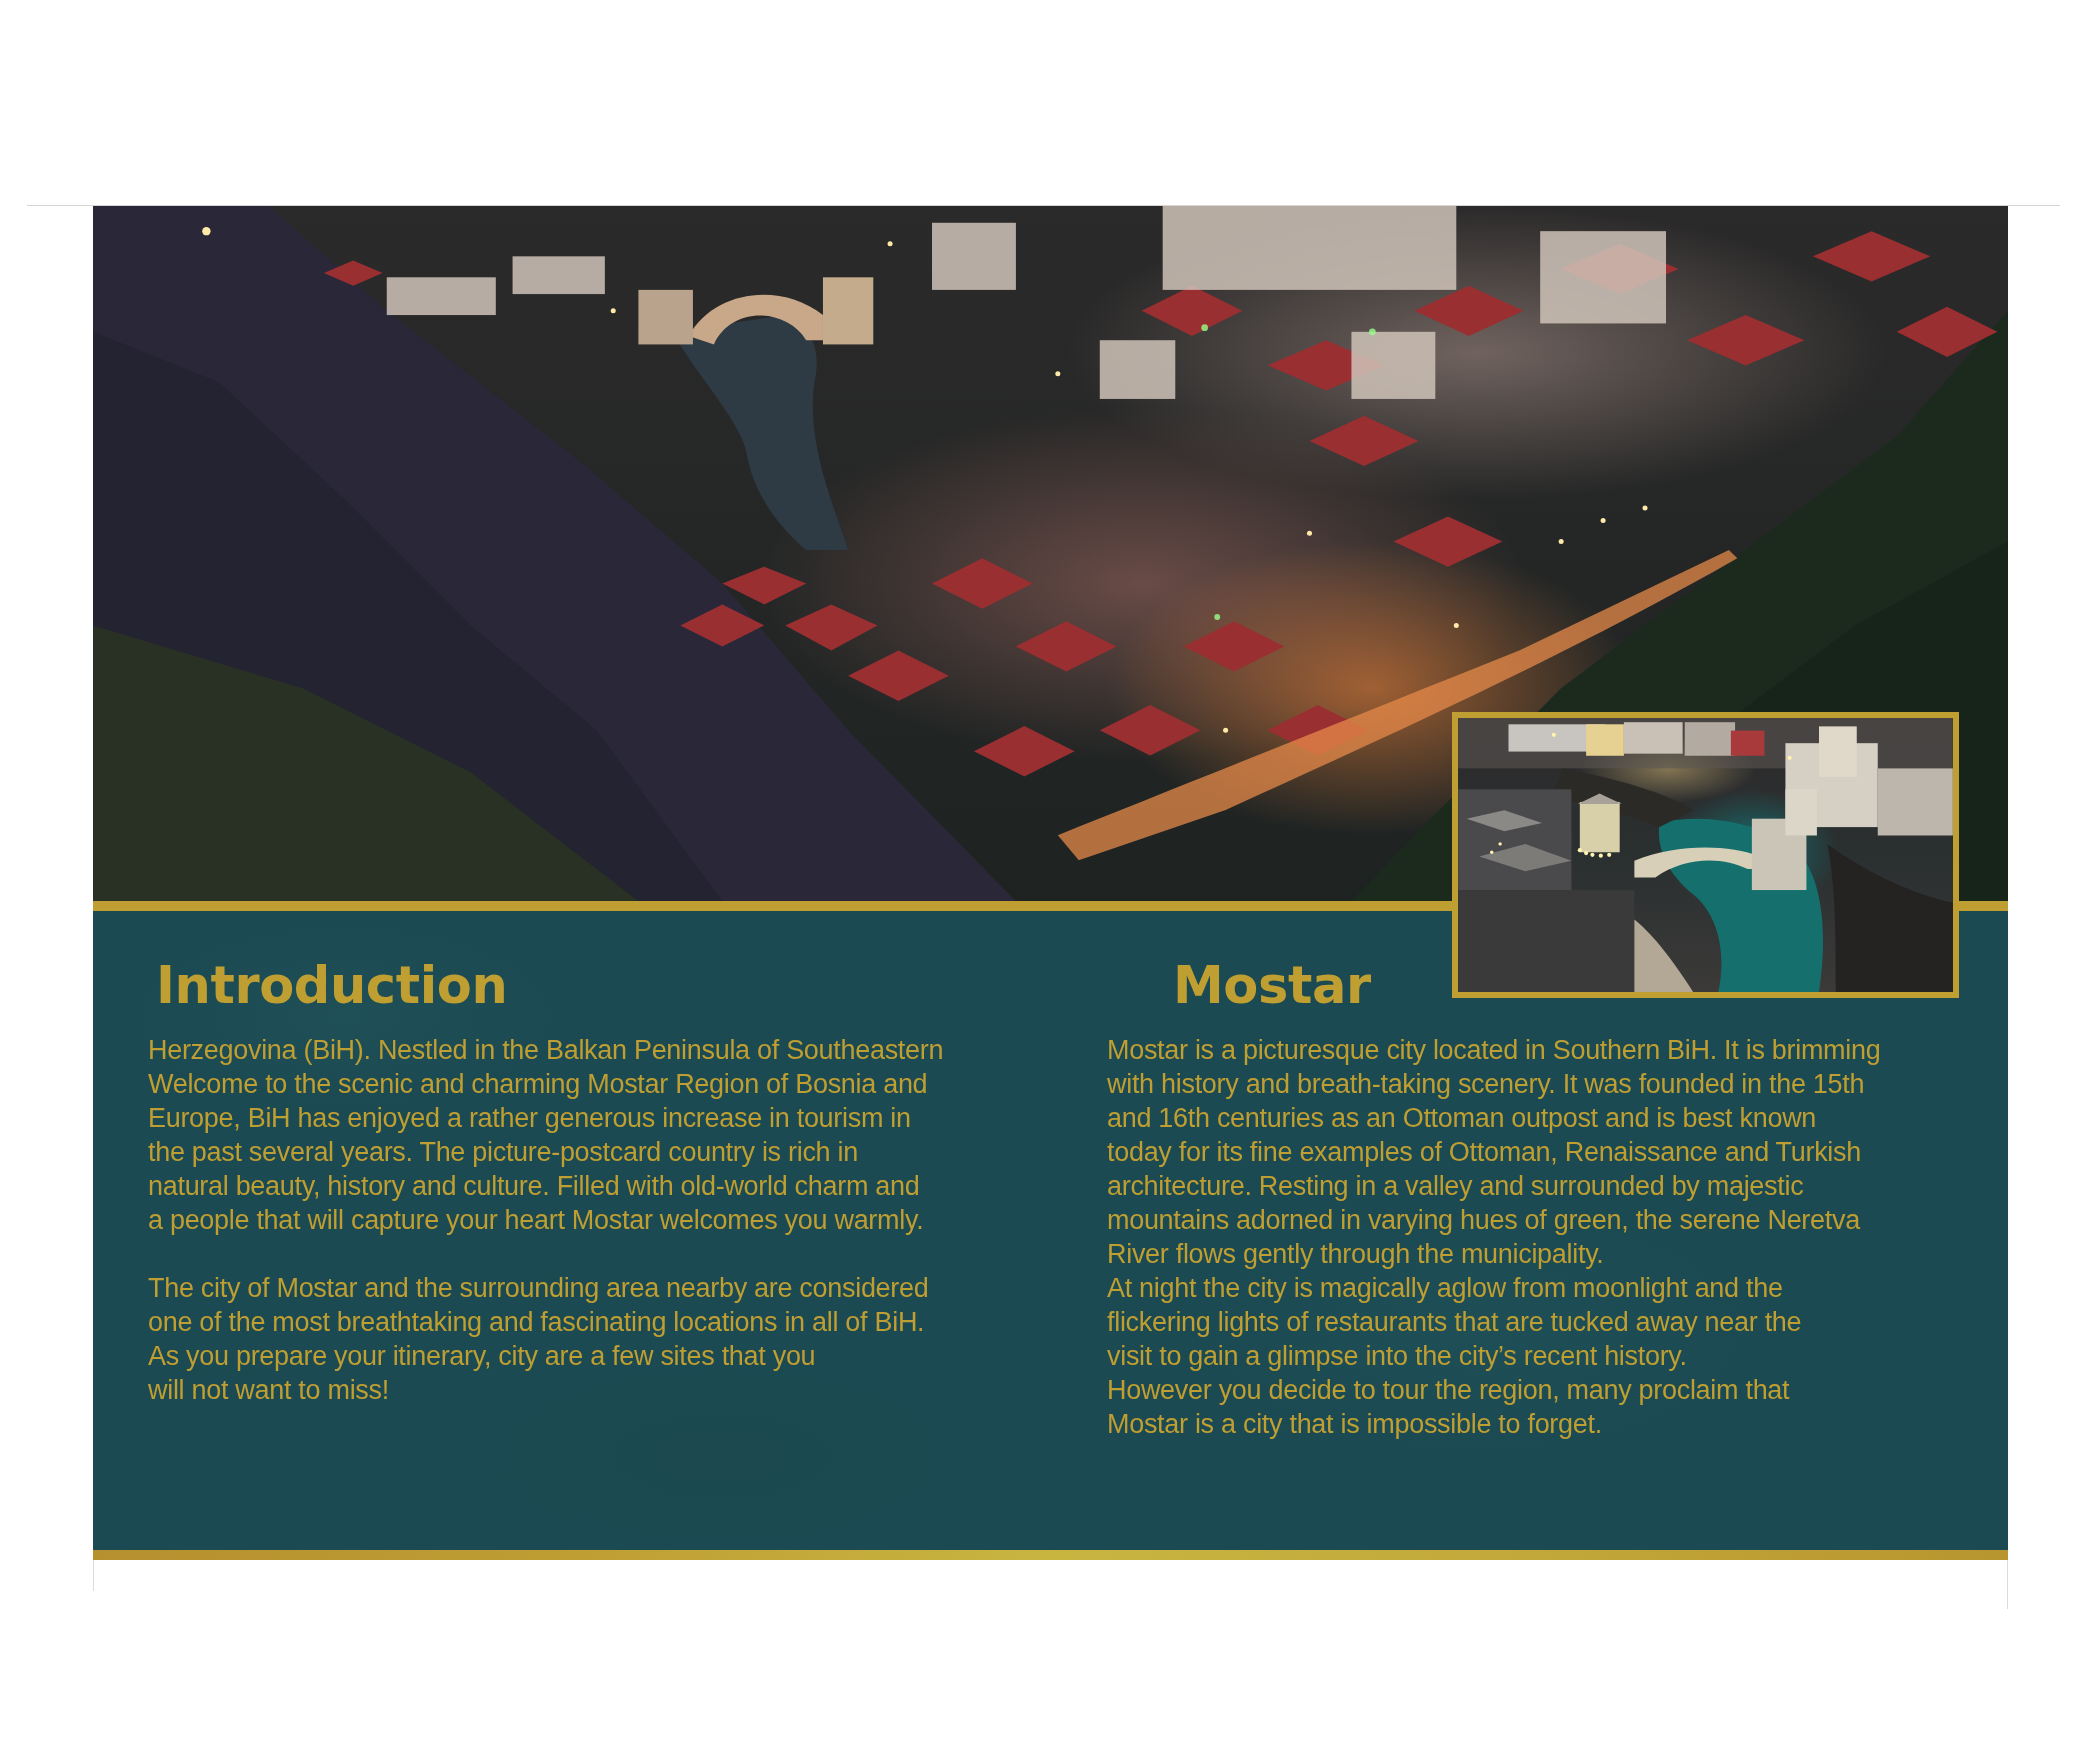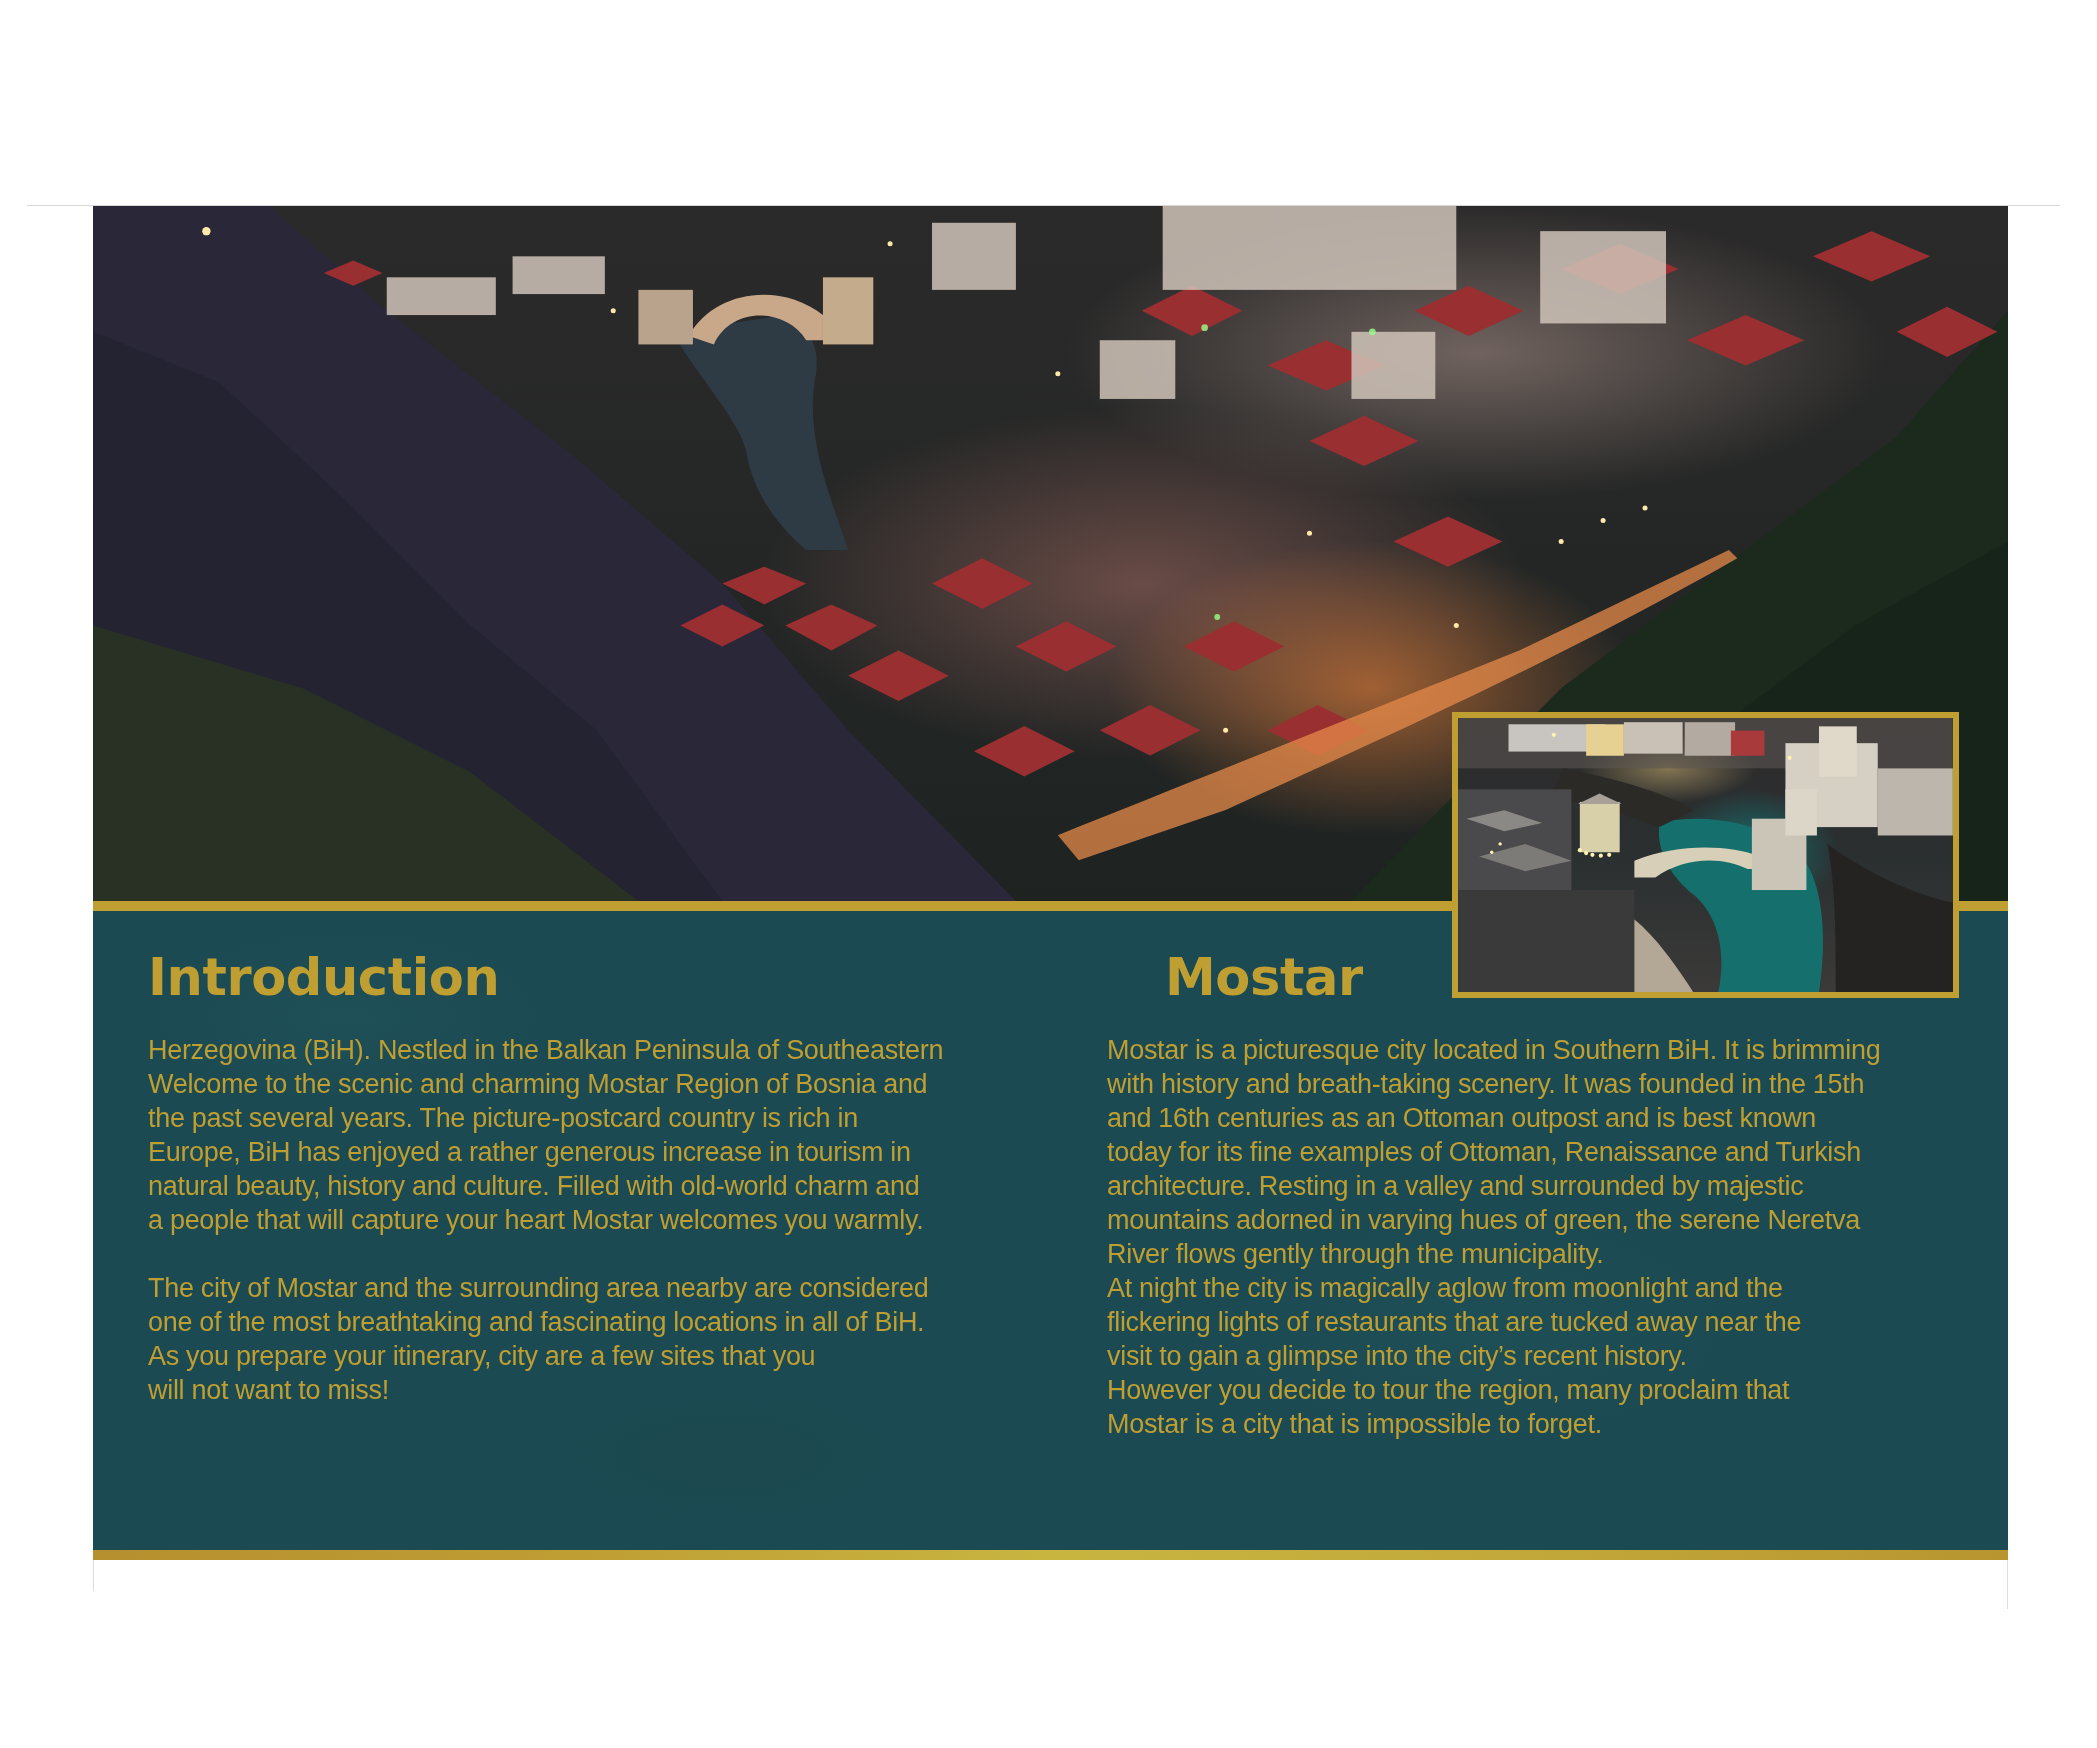--- a/index.html
+++ b/index.html
@@ -74,21 +74,21 @@
     position: absolute;
     left: 93px;
     top: 1550px;
     width: 1915px;
     height: 10px;
     background: linear-gradient(90deg, #b68f2e 0%, #bf9e34 25%, #c8b540 50%, #c2a83a 75%, #b8952f 100%);
   }
 
   .heading {
     position: absolute;
-    margin: 0;
+    margin: 8px;
     color: #bf9e32;
     font-family: "DejaVu Sans", "Liberation Sans", sans-serif;
     font-weight: bold;
     font-size: 51px;
     line-height: 1;
     letter-spacing: -0.4px;
     white-space: nowrap;
   }
   .heading.intro { left: 148px; top: 952px; }
   .heading.mostar { left: 1165px; top: 952px; }
@@ -249,22 +249,22 @@
     </g>
   </svg>
 </div>
 
 <h1 class="heading intro">Introduction</h1>
 <h1 class="heading mostar">Mostar</h1>
 
 <div class="body-text left">
   <span class="line">Herzegovina (BiH). Nestled in the Balkan Peninsula of Southeastern</span>
   <span class="line">Welcome to the scenic and charming Mostar Region of Bosnia and</span>
+  <span class="line">Europe, BiH has enjoyed a rather generous increase in tourism in</span>
   <span class="line">the past several years. The picture-postcard country is rich in</span>
-  <span class="line">Europe, BiH has enjoyed a rather generous increase in tourism in</span>
   <span class="line">natural beauty, history and culture. Filled with old-world charm and</span>
   <span class="line">a people that will capture your heart Mostar welcomes you warmly.</span>
   <span class="gap"></span>
   <span class="line">The city of Mostar and the surrounding area nearby are considered</span>
   <span class="line">one of the most breathtaking and fascinating locations in all of BiH.</span>
   <span class="line">As you prepare your itinerary, city are a few sites that you</span>
   <span class="line">will not want to miss!</span>
 </div>
 
 <div class="body-text right">

